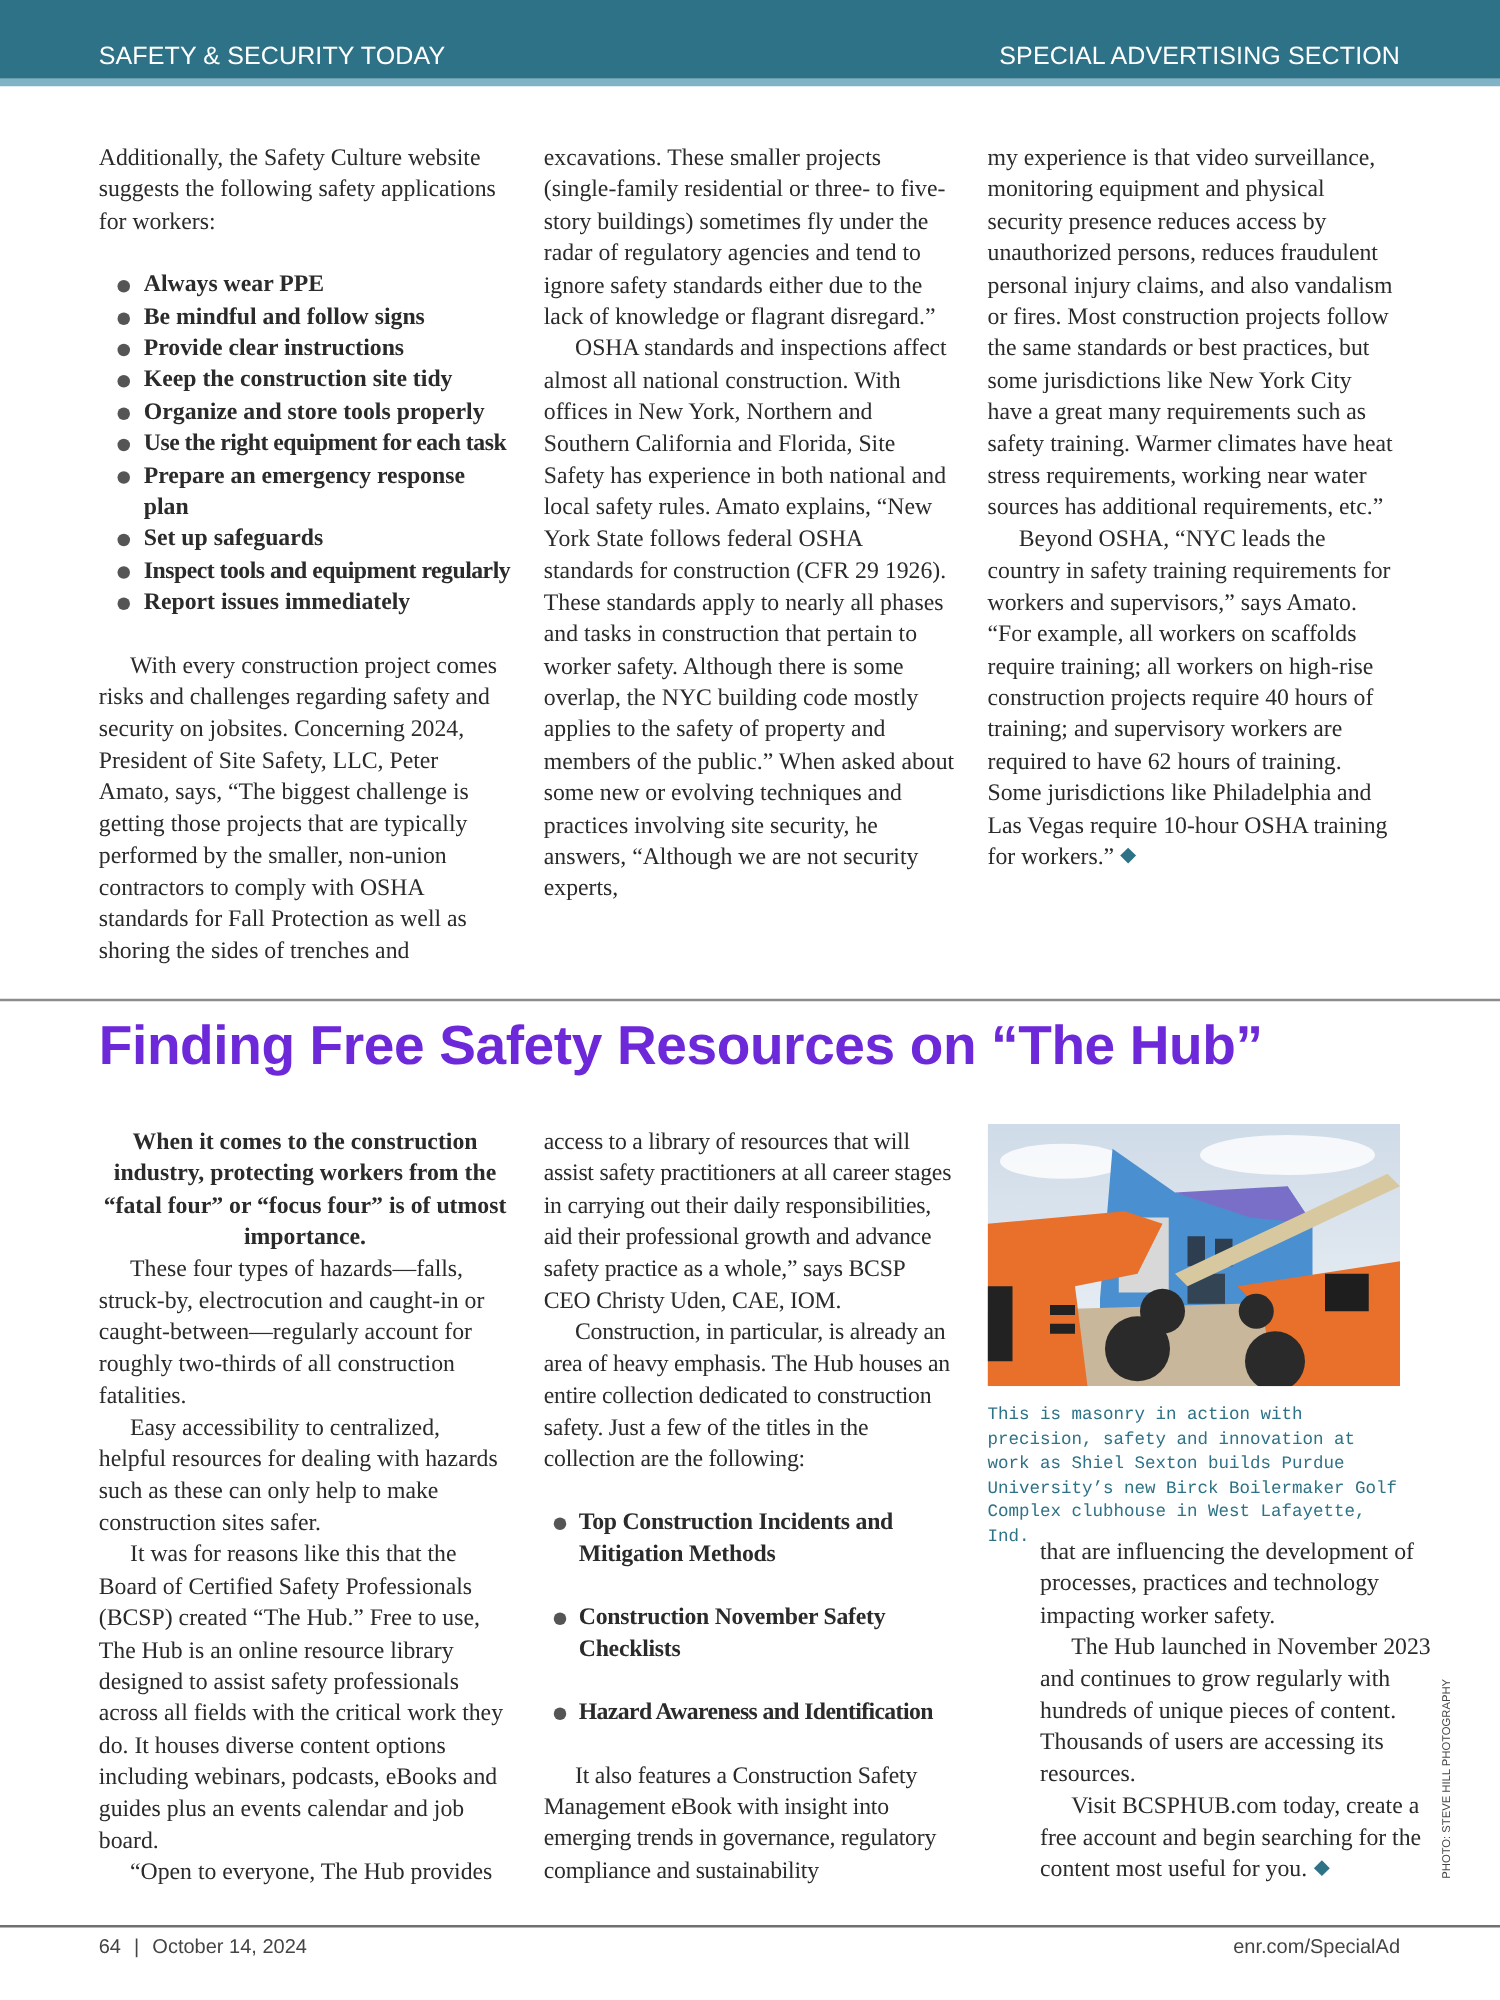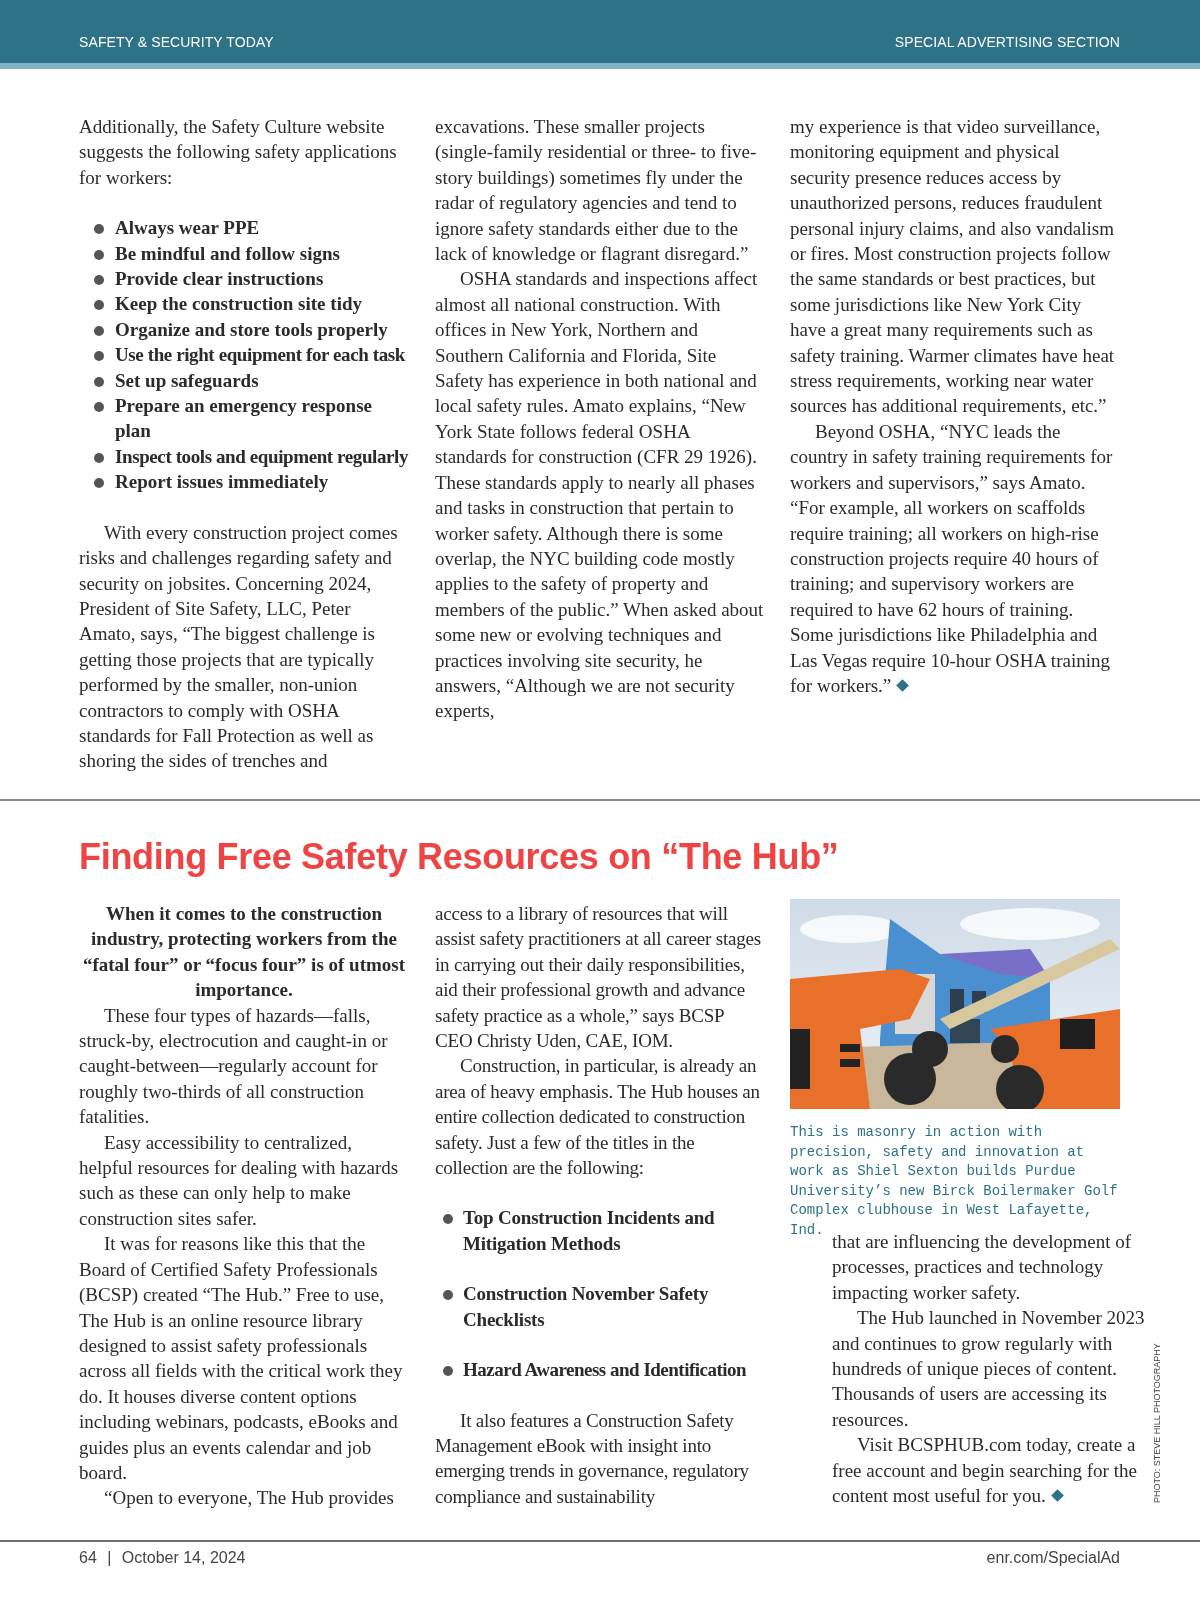--- a/index.html
+++ b/index.html
@@ -9,21 +9,21 @@
   .header {
     position: absolute; left: 0; top: 0; width: 1200px; height: 63px;
     background: #2e7287;
   }
   .header-stripe {
     position: absolute; left: 0; top: 63px; width: 1200px; height: 6px;
     background: #7fb3c5;
   }
   .header-text {
     position: absolute; top: 34px;
-    font-family: "Liberation Sans", sans-serif; font-size: 14px;
+    font-family: "Liberation Sans", sans-serif; font-size: 20px;
     color: #ffffff; letter-spacing: 0.1px;
   }
   .header-left { left: 79px; }
   .header-right { right: 80px; }
 
   .col {
     position: absolute; width: 330px;
     font-family: "Liberation Serif", serif; font-size: 19px; line-height: 25.4px;
     color: #2b2b2b;
   }
@@ -44,23 +44,23 @@
   .diamond {
     display: inline-block; width: 9px; height: 9px; background: #2e7287;
     transform: rotate(45deg); margin-left: 7px; vertical-align: 2px;
   }
 
   .divider {
     position: absolute; left: 0; top: 799px; width: 1200px; height: 2px; background: #8c8c8c;
   }
 
   .section-title {
-    position: absolute; left: 79px; top: 836px;
-    font-family: "Liberation Sans", sans-serif; font-size: 36px; font-weight: bold;
-    color: #ef4444; letter-spacing: -0.3px;
+    position: absolute; left: 79px; top: 812px;
+    font-family: "Liberation Sans", sans-serif; font-size: 44px; font-weight: bold;
+    color: #6d28d9; letter-spacing: -0.3px;
   }
 
   .photo {
     position: absolute; left: 790px; top: 899px; width: 330px; height: 210px; overflow: hidden;
   }
   .caption {
     position: absolute; left: 790px; top: 1123px; width: 330px;
     font-family: Liberation Mono, monospace; font-size: 14px; line-height: 19.5px;
     color: #2e7287;
   }
@@ -93,22 +93,22 @@
 <div class="col" style="left:79px; top:114px;">
   <p>Additionally, the Safety Culture website suggests the following safety applications for workers:</p>
   <div class="gap"></div>
   <ul class="bullets">
     <li>Always wear PPE</li>
     <li>Be mindful and follow signs</li>
     <li>Provide clear instructions</li>
     <li>Keep the construction site tidy</li>
     <li>Organize and store tools properly</li>
     <li style="letter-spacing:-0.4px;">Use the right equipment for each task</li>
+    <li>Prepare an emergency response plan</li>
     <li>Set up safeguards</li>
-    <li>Prepare an emergency response plan</li>
     <li style="letter-spacing:-0.4px;">Inspect tools and equipment regularly</li>
     <li>Report issues immediately</li>
   </ul>
   <div class="gap"></div>
   <p class="indent">With every construction project comes risks and challenges regarding safety and security on jobsites. Concerning 2024, President of Site Safety, LLC, Peter Amato, says, “The biggest challenge is getting those projects that are typically performed by the smaller, non-union contractors to comply with OSHA standards for Fall Protection as well as shoring the sides of trenches and</p>
 </div>
 
 <div class="col" style="left:435px; top:114px;">
   <p>excavations. These smaller projects (single-family residential or three- to five-story buildings) sometimes fly under the radar of regulatory agencies and tend to ignore safety standards either due to the lack of knowledge or flagrant disregard.”</p>
   <p class="indent">OSHA standards and inspections affect almost all national construction. With offices in New York, Northern and Southern California and Florida, Site Safety has experience in both national and local safety rules. Amato explains, “New York State follows federal OSHA standards for construction (CFR 29 1926). These standards apply to nearly all phases and tasks in construction that pertain to worker safety. Although there is some overlap, the NYC building code mostly applies to the safety of property and members of the public.” When asked about some new or evolving techniques and practices involving site security, he answers, “Although we are not security experts,</p>

